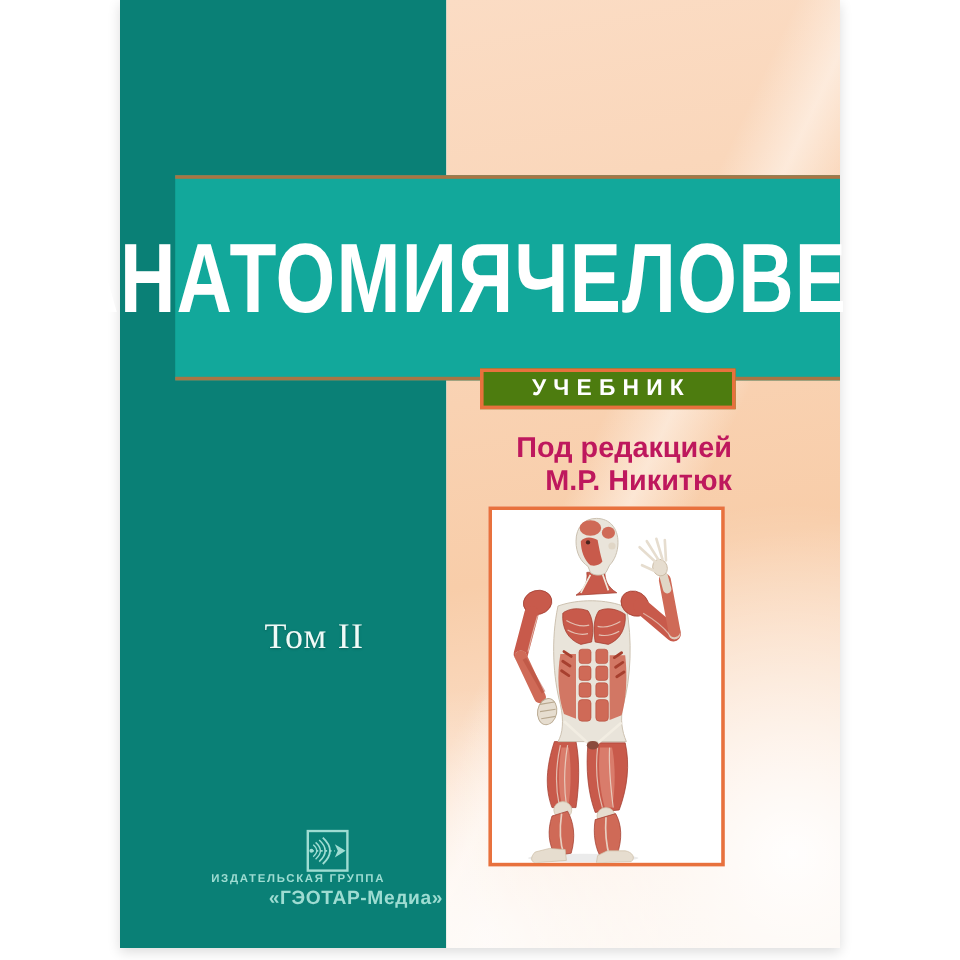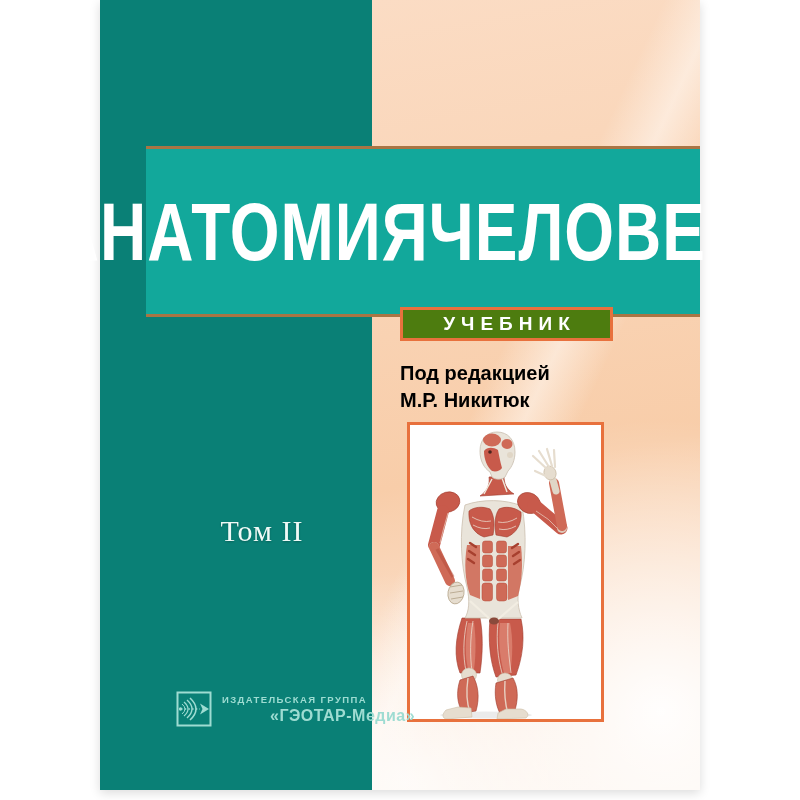--- a/index.html
+++ b/index.html
@@ -37,35 +37,35 @@
     letter-spacing:1px;transform:scaleY(1.28);transform-origin:center;
     white-space:nowrap;
   }
   .badge{
     position:absolute;left:300px;top:307px;width:207px;height:28px;
     background:#4d7c0f;border:3px solid #e8713d;
     color:#ffffff;font-weight:bold;font-size:19px;line-height:28px;
     letter-spacing:6px;text-align:center;text-indent:6px;
   }
   .editor{
-    position:absolute;left:300px;top:360px;width:210px;text-align:left;
-    color:#000000;font-weight:bold;font-size:20px;line-height:27px;
+    position:absolute;left:300px;top:360px;width:210px;text-align:right;
+    color:#be185d;font-weight:bold;font-size:24px;line-height:27px;
   }
   .figure-box{
     position:absolute;left:307px;top:422px;width:191px;height:294px;
     background:#ffffff;border:3px solid #e8713d;
   }
   .figure-box svg{display:block;}
   .volume{
     position:absolute;left:62px;top:514px;width:200px;text-align:center;
     color:#effaf7;font-weight:normal;font-size:30px;letter-spacing:1px;
     font-family:"Liberation Serif",serif;text-shadow:0 1px 2px rgba(0,0,0,.25);
   }
   .publisher{
-    position:absolute;left:76px;top:691px;display:flex;align-items:center;gap:10px;
+    position:absolute;left:76px;top:691px;display:flex;align-items:center;flex-direction:column;
   }
   .publisher-text{color:#9edcd2;}
   .publisher-group{
     font-size:9.5px;font-weight:bold;letter-spacing:1.4px;line-height:12px;white-space:nowrap;
   }
   .publisher-name{
     font-size:16px;font-weight:bold;letter-spacing:.5px;line-height:19px;white-space:nowrap;margin-left:48px;
   }
 </style>
 </head>

